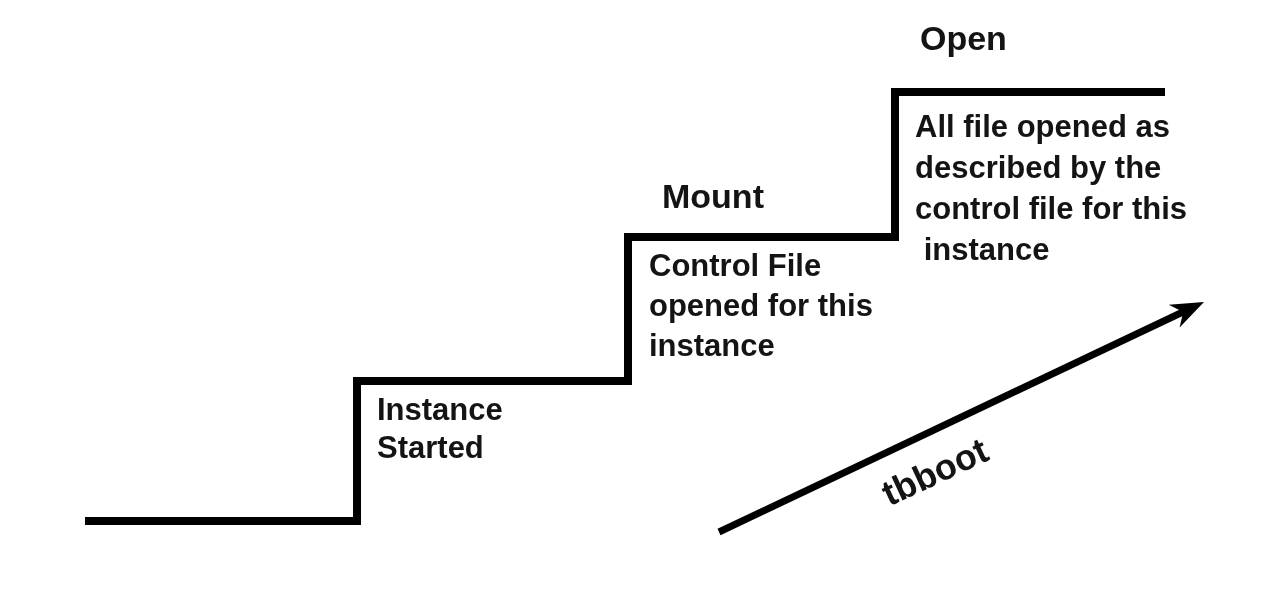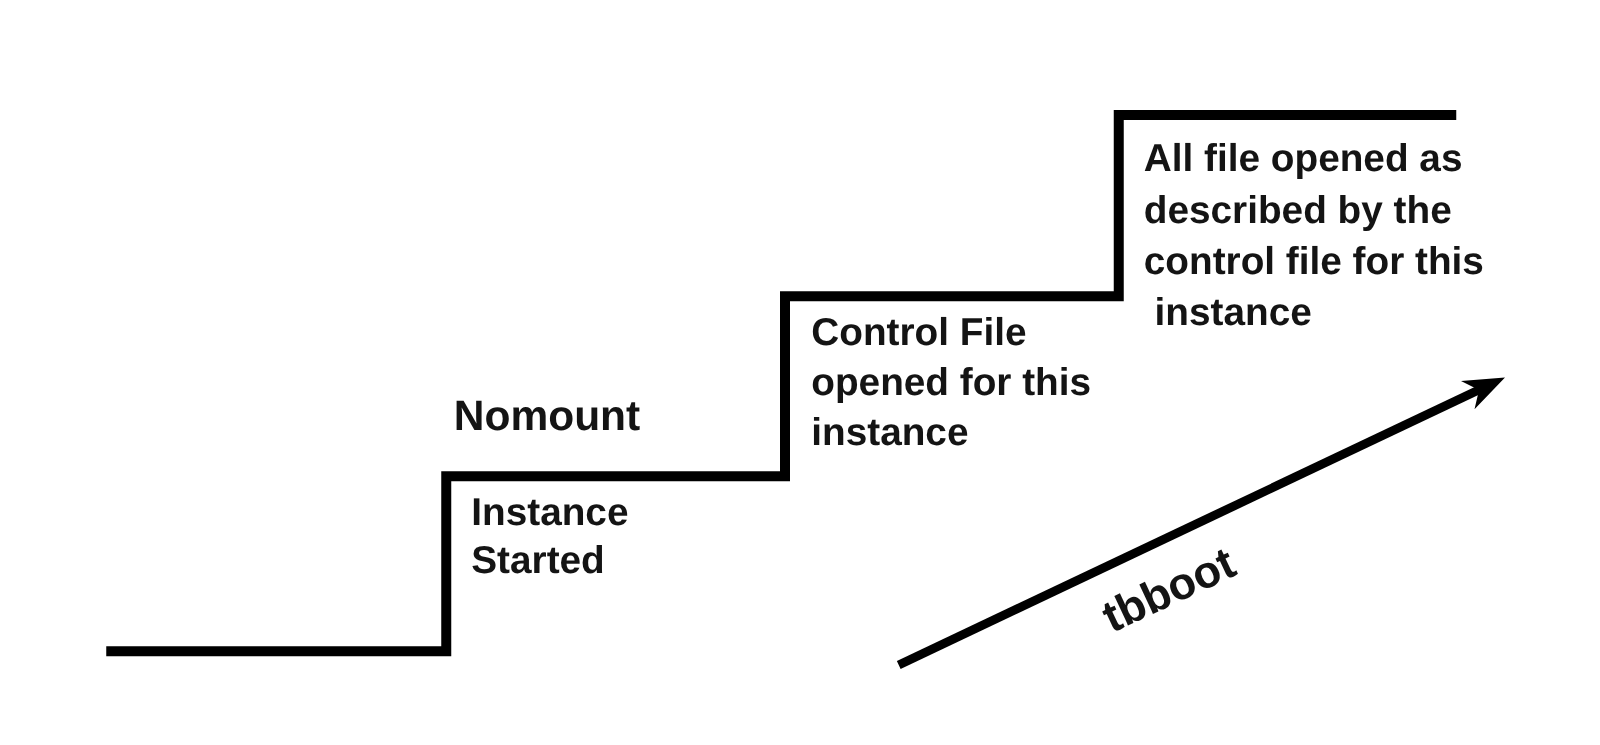--- a/index.html
+++ b/index.html
@@ -69,30 +69,31 @@
 
 <div class="canvas">
 
   <svg class="lines" width="1280" height="596" viewBox="0 0 1280 596">
     <polyline class="stair" points="85,521 357,521 357,381 628,381 628,237 895,237 895,92 1165,92"></polyline>
     <line class="shaft" x1="719" y1="532" x2="1185" y2="311"></line>
     <polygon class="head" points="1204,302 1179.6,327.4 1183.2,311.9 1168.8,304.8"></polygon>
   </svg>
 
 
-  <div class="label stage-name" style="left:363px; top:313px;">Nomount</div>
 
   <div class="label stage-desc desc-nomount" style="left:377px; top:391px;">Instance
 Started</div>
 
+  <div class="label stage-name" style="left:662px; top:176px;">Mount</div>
 
   <div class="label stage-desc" style="left:649px; top:246px;">Control File
 opened for this
 instance</div>
 
+  <div class="label stage-name" style="left:920px; top:18px;">Open</div>
 
   <div class="label stage-desc desc-open" style="left:915px; top:106px;">All file opened as
 described by the
 control file for this
  instance</div>
 
   <div class="label arrow-label" style="left:935px; top:472px;">tbboot</div>
 
 </div>
 

